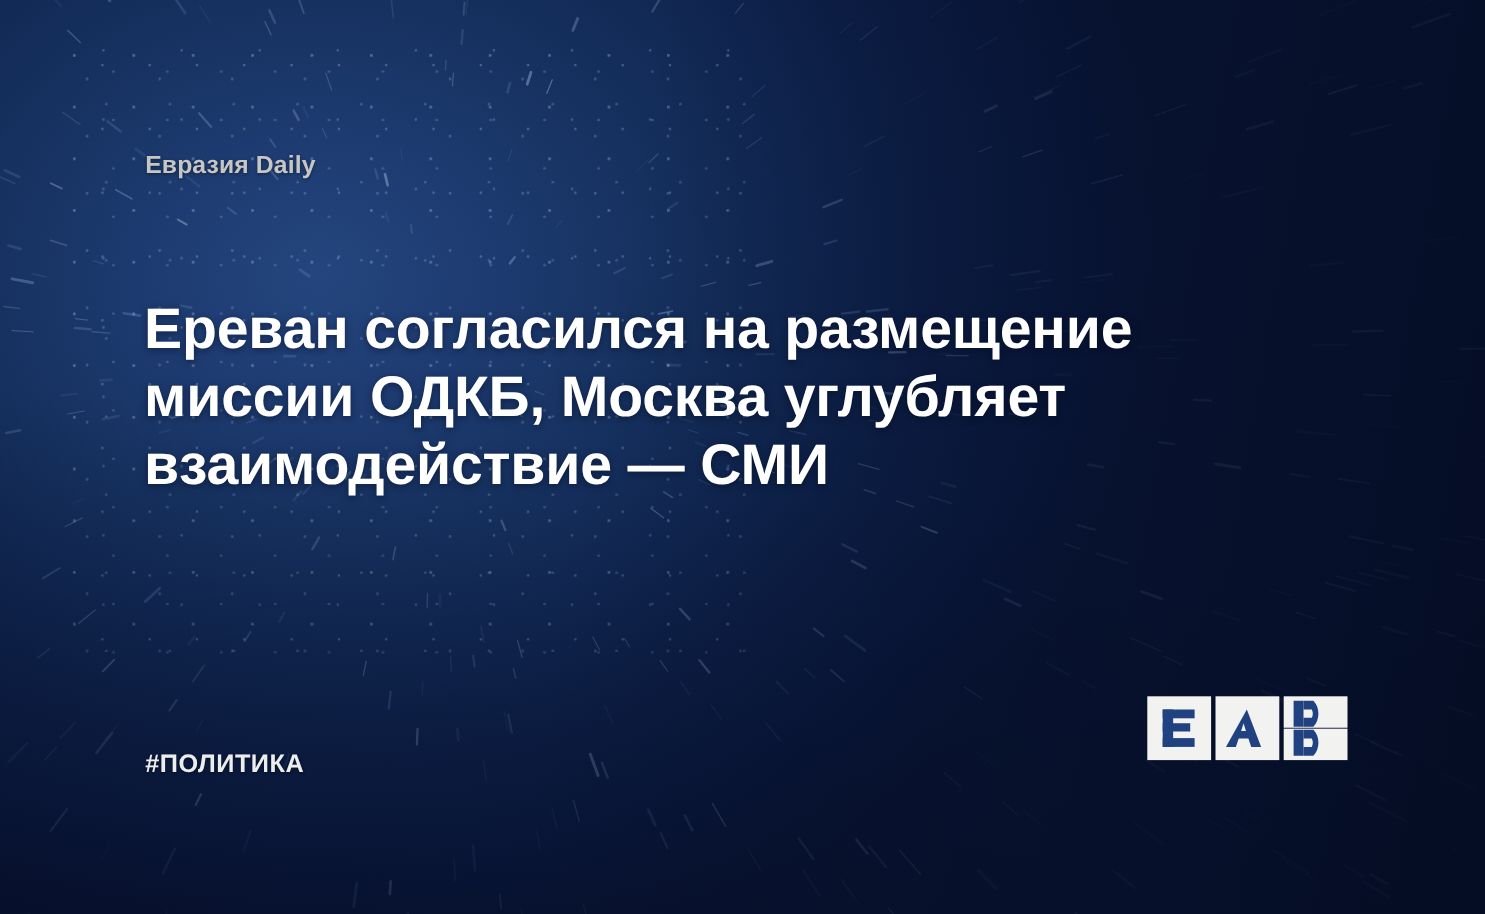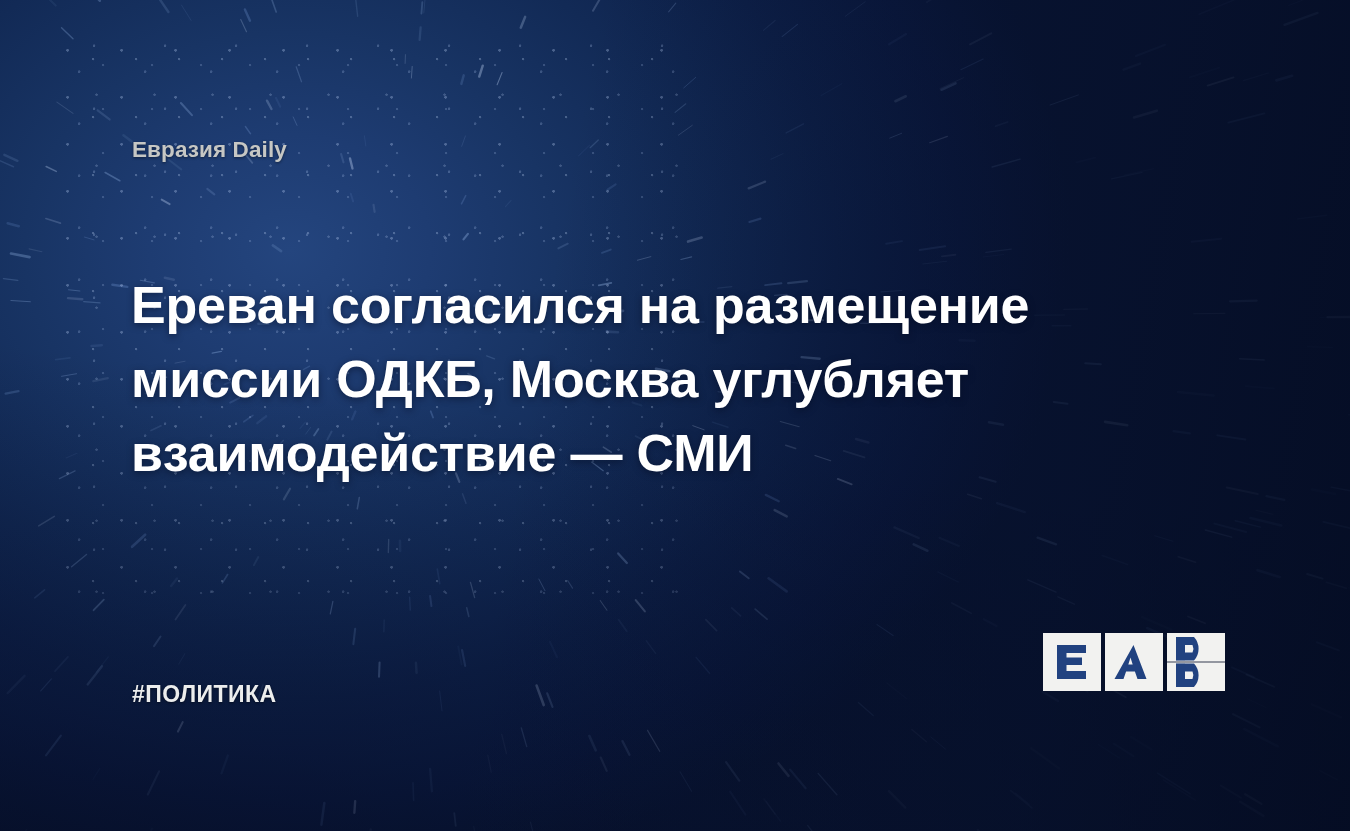--- a/index.html
+++ b/index.html
@@ -81,21 +81,21 @@
     white-space: nowrap;
   }
   .headline {
     position: absolute;
     left: 131px;
     top: 268px;
     width: 960px;
     margin: 0;
     font-size: 52px;
     font-weight: bold;
-    line-height: 74px;
+    line-height: 62px;
     letter-spacing: -0.2px;
     color: #ffffff;
     text-shadow: 0 2px 7px rgba(3,10,30,.50);
   }
   .tag {
     position: absolute;
     left: 132px;
     top: 681px;
     font-size: 23px;
     font-weight: bold;

